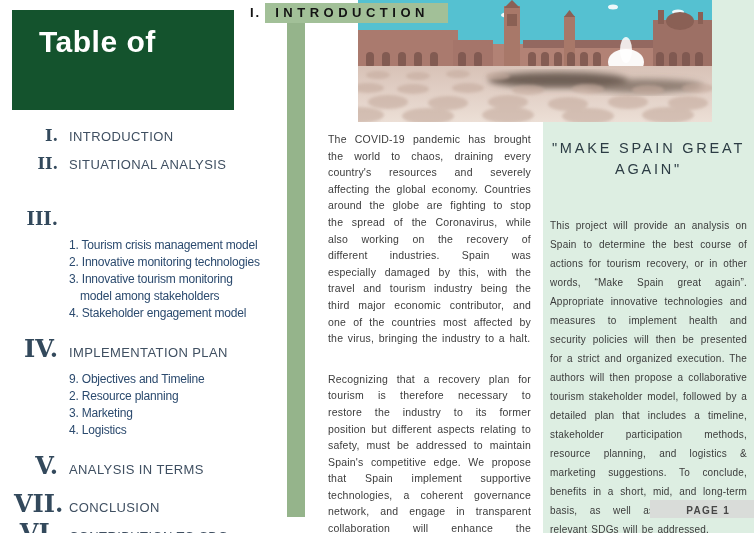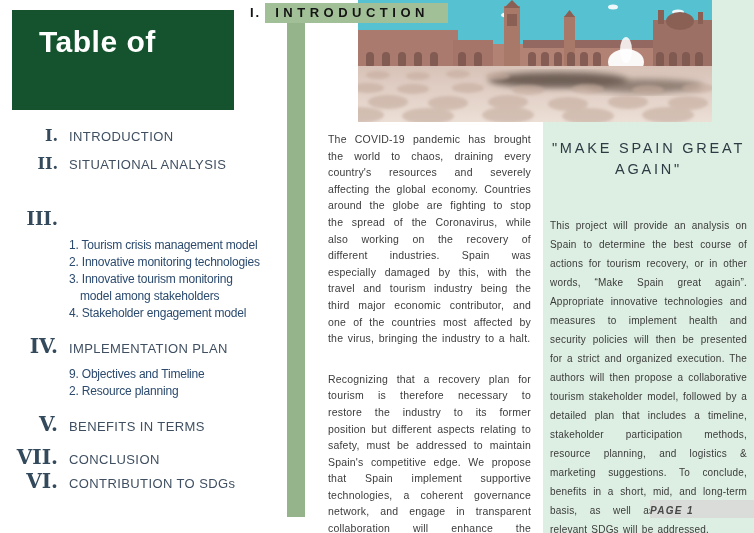--- a/index.html
+++ b/index.html
@@ -10,21 +10,21 @@
   .toc-title-box{position:absolute;left:12px;top:10px;width:222px;height:100px;
                  background:#14532d;box-sizing:border-box;padding:14px 0 11px 27px;}
   .toc-title-line{font-weight:bold;font-size:30px;line-height:36px;letter-spacing:0.5px;
                   color:#ffffff;font-family:"Liberation Sans",sans-serif;}
   .toc-title-line.accent{color:#54becf;}
 
   .toc{position:absolute;left:14px;top:126px;width:270px;}
   .toc-row{display:flex;align-items:baseline;}
   .toc-num{width:44px;text-align:right;margin-right:11px;flex:none;
            font-family:"DejaVu Serif","Liberation Serif",serif;font-weight:600;color:#33495c;}
-  .sz1{font-size:16px;} .sz2{font-size:18px;margin-top:20px;} .sz3{font-size:20px;}
+  .sz1{font-size:16px;} .sz2{font-size:18px;margin-top:20px;} .sz3{font-size:24px;}
   .toc-label{font-size:13px;letter-spacing:0.4px;color:#3f4f61;}
   .mb6{margin-bottom:9px;} .mb14{margin-bottom:15px;} 
   .toc-sublist{margin:8px 0 12px 55px;width:195px;}
   .toc-subitem{font-size:12px;line-height:17px;letter-spacing:-0.2px;color:#2b4a6e;
                padding-left:11px;text-indent:-11px;}
 
   
   .section-header{position:absolute;left:250px;top:3px;display:flex;align-items:stretch;z-index:5;}
   .section-header .numeral{font-size:13px;font-weight:bold;letter-spacing:2px;color:#141414;
                            line-height:20px;margin-right:4px;}
@@ -43,21 +43,21 @@
               word-spacing:1.5px;text-align:justify;color:#3b3b3b;}
 
   .quote{position:absolute;left:543px;top:138px;width:211px;text-align:center;z-index:4;}
   .quote-line{font-size:14.5px;letter-spacing:2.8px;line-height:21px;color:#2c3c44;font-weight:500;}
 
   .sidebar-par{position:absolute;left:550px;top:184px;width:197px;
                font-size:10px;line-height:19px;letter-spacing:0.2px;word-spacing:1.2px;
                text-align:justify;color:#3b3b3b;z-index:4;margin-top:32px;}
 
   .page-bar{position:absolute;left:650px;top:500px;width:104px;height:18px;background:#d9dcd9;
-            box-sizing:border-box;padding-right:12px;z-index:4;font-style:italic;}
+            box-sizing:border-box;text-align:right;padding-right:24px;z-index:4;}
   .page-label{font-size:10px;font-weight:bold;letter-spacing:1.3px;color:#474747;line-height:18px;}
 </style>
 </head>
 <body>
 
 <div class="page">
 
   <div class="mint-col"></div>
 
   <div class="toc-title-box">
@@ -82,24 +82,26 @@
       <div class="toc-subitem">3. Innovative tourism monitoring model among stakeholders</div>
       <div class="toc-subitem">4. Stakeholder engagement model</div>
     </div>
     <div class="toc-row">
       <span class="toc-num sz3">IV.</span>
       <span class="toc-label">IMPLEMENTATION PLAN</span>
     </div>
     <div class="toc-sublist">
       <div class="toc-subitem">9. Objectives and Timeline</div>
       <div class="toc-subitem">2. Resource planning</div>
+      <div class="toc-subitem">3. Marketing</div>
+      <div class="toc-subitem">4. Logistics</div>
     </div>
     <div class="toc-row mb6">
       <span class="toc-num sz3">V.</span>
-      <span class="toc-label">BENEFITS IN TERMS</span>
+      <span class="toc-label">ANALYSIS IN TERMS</span>
     </div>
     <div class="toc-row">
       <span class="toc-num sz3">VII.</span>
       <span class="toc-label">CONCLUSION</span>
     </div>
     <div class="toc-row mb6">
       <span class="toc-num sz3">VI.</span>
       <span class="toc-label">CONTRIBUTION TO SDGs</span>
     </div>
   </div>

